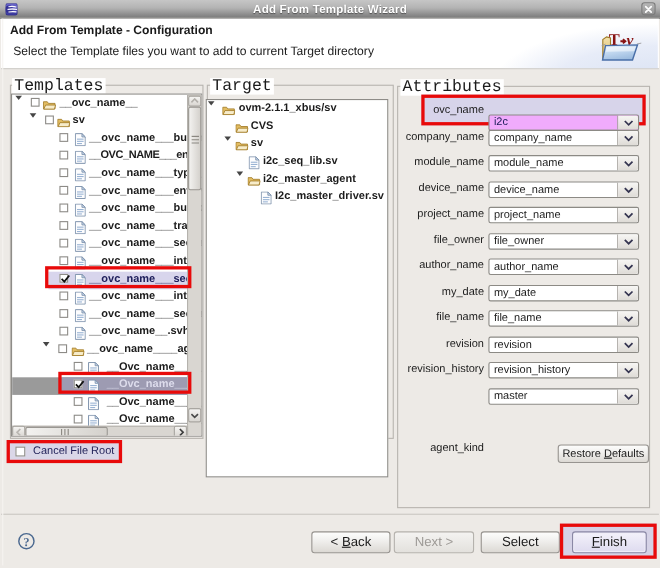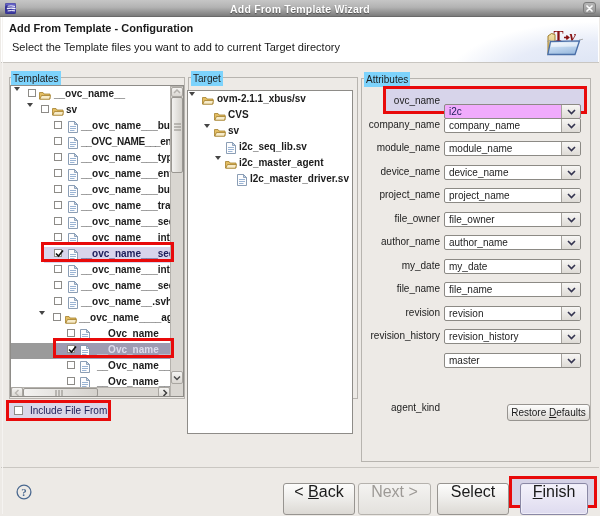--- a/index.html
+++ b/index.html
@@ -13,43 +13,43 @@
   .titletext { left:0; top:2.5px; width:600px; text-align:center; font-size:10.5px; font-weight:bold;
     color:#fff; letter-spacing:0.2px; text-shadow:0 1px 1px rgba(60,60,60,.8); }
   
   .header { left:1px; top:17px; width:598px; height:46px; background:#fff; border-bottom:1px solid #c9c6c1; }
   .headwash { left:450px; top:17px; width:148px; height:45px;
     background:radial-gradient(130% 160% at 100% 135%, #d8e1f2 0%, #e7ecf8 50%, rgba(255,255,255,0) 78%); }
   .htitle { left:9px; top:22px; font-size:11px; font-weight:bold; color:#1a1a1a; }
   .hsub { left:12px; top:41px; font-size:11px; color:#1a1a1a; }
   
   .frame { border:1px solid #b7b4af; }
-  .flabel { position:absolute; top:-7px; font-size:10px; color:#1c1c1c; background:#7dd3fc; padding:0 2px; line-height:15px; }
+  .flabel { position:absolute; top:-7px; font-size:15px; color:#1c1c1c; background:#ffffff; padding:0 2px; line-height:15px;font-family:Liberation Mono, monospace; }
   
   .tree { background:#fff; border:1px solid #8e8c88; overflow:hidden; }
   .row { position:absolute; height:16px; width:100%;font-weight:bold; }
   .rt { position:absolute; top:1px; font-size:10px; line-height:12px; color:#1c1c1c; white-space:pre; }
   .cb { position:absolute; width:8px; height:8px; background:#fff; border:1px solid #8d8b87; top:3px; }
   .tri { position:absolute; top:4px; width:0; height:0; border-left:3.5px solid transparent; border-right:3.5px solid transparent; border-top:4.5px solid #454545; }
   svg { position:absolute; }
   
   .sbtrack { background:#d9d6d1; border:1px solid #b5b2ad; }
   .sbthumb { background:linear-gradient(90deg,#f3f2f0,#d4d1cc); border:1px solid #9a9792; border-radius:2px; }
   .sbbtn { background:linear-gradient(#f5f4f2,#d9d6d1); border:1px solid #a9a6a1; border-radius:2px; font-size:8px; color:#444; text-align:center; line-height:11px; }
   
   .combo { position:absolute; left:444px; width:137px; height:15px; background:#fff; border:1px solid #8c8a85; border-radius:2px; }
   .cval { position:absolute; left:4px; top:1px; font-size:10px; line-height:12px; color:#1c1c1c; white-space:pre; }
   .cbtn { position:absolute; right:0; top:0; width:19px; height:13px; border-left:1px solid #a5a29d;
     background:linear-gradient(#f7f6f4,#dedbd6); border-radius:0 2px 2px 0; }
   .clabel { position:absolute; font-size:10px; color:#1c1c1c; text-align:right; right:160px; width:150px; }
   
   .red { position:absolute; border:3px solid #e80a0a; }
   
-  .btn { position:absolute; height:32px; background:linear-gradient(#fdfdfc, #f1f0ee 40%, #dcd9d4);
-    border:1px solid #979490; border-radius:3px; font-size:16px; color:#1a1a1a; text-align:center; line-height:16px; }
+  .btn { position:absolute; height:20px; background:linear-gradient(#fdfdfc, #f1f0ee 40%, #dcd9d4);
+    border:1px solid #979490; border-radius:3px; font-size:12px; color:#1a1a1a; text-align:center; line-height:16px; }
   .btn.dis { color:#9d9a96; background:linear-gradient(#f4f3f1,#e3e1dd); border-color:#b5b2ad; }
   u { text-decoration:underline; }
 </style>
 </head>
 <body>
 <div class="abs titlebar"></div>
 <div class="abs" style="left:1.5px; top:17px; width:1.5px; height:497px; background:#f5f3f1; z-index:49;"></div>
 <div class="abs titletext">Add From Template Wizard</div>
 <div class="abs" style="left:583px; top:2px; width:13px; height:12px; border:1px solid #7b7b7b; border-radius:3px; background:linear-gradient(#b6b6b6,#949494);"></div>
 <svg class="abs" style="left:586px; top:5px;" width="7" height="7" viewBox="0 0 7 7">
@@ -519,21 +519,21 @@
     <div class="cbtn">
         <svg style="left:5px; top:4px;" width="9" height="6" viewBox="0 0 9 6">
       <path d="M1 1 L4.5 4.5 L8 1" fill="none" stroke="#343450" stroke-width="1.6"></path>
         </svg>
       </div>
   </div>
   </div>
 
 <div class="red" style="left:6px; top:400px; width:105px; height:21px; background:#dad7e8;"></div>
 <div class="abs cb" style="left:14px; top:406px; width:9px; height:9px;"></div>
-<div class="abs" style="left:30px; top:405px; font-size:10px; color:#23235a;">Include File From</div>
+<div class="abs" style="left:30px; top:405px; font-size:10px; color:#23235a;">Cancel File Root</div>
 
 <div class="btn" style="left:507px; top:404px; width:83px; height:17px; line-height:15px; font-size:10px; white-space:nowrap;">Restore <u>D</u>efaults</div>
 
 <div class="abs" style="left:1px; top:467px; width:598px; height:1px; background:#cac7c2;"></div>
 
 <svg class="abs" style="left:16px; top:484px;" width="16" height="16" viewBox="0 0 16 16">
   <circle cx="8" cy="8" r="6.9" fill="none" stroke="#4a688f" stroke-width="1.3"></circle>
   <text x="8" y="12" text-anchor="middle" font-family="'Liberation Serif',serif" font-weight="bold" font-size="11" fill="#4a688f">?</text>
 </svg>
 

